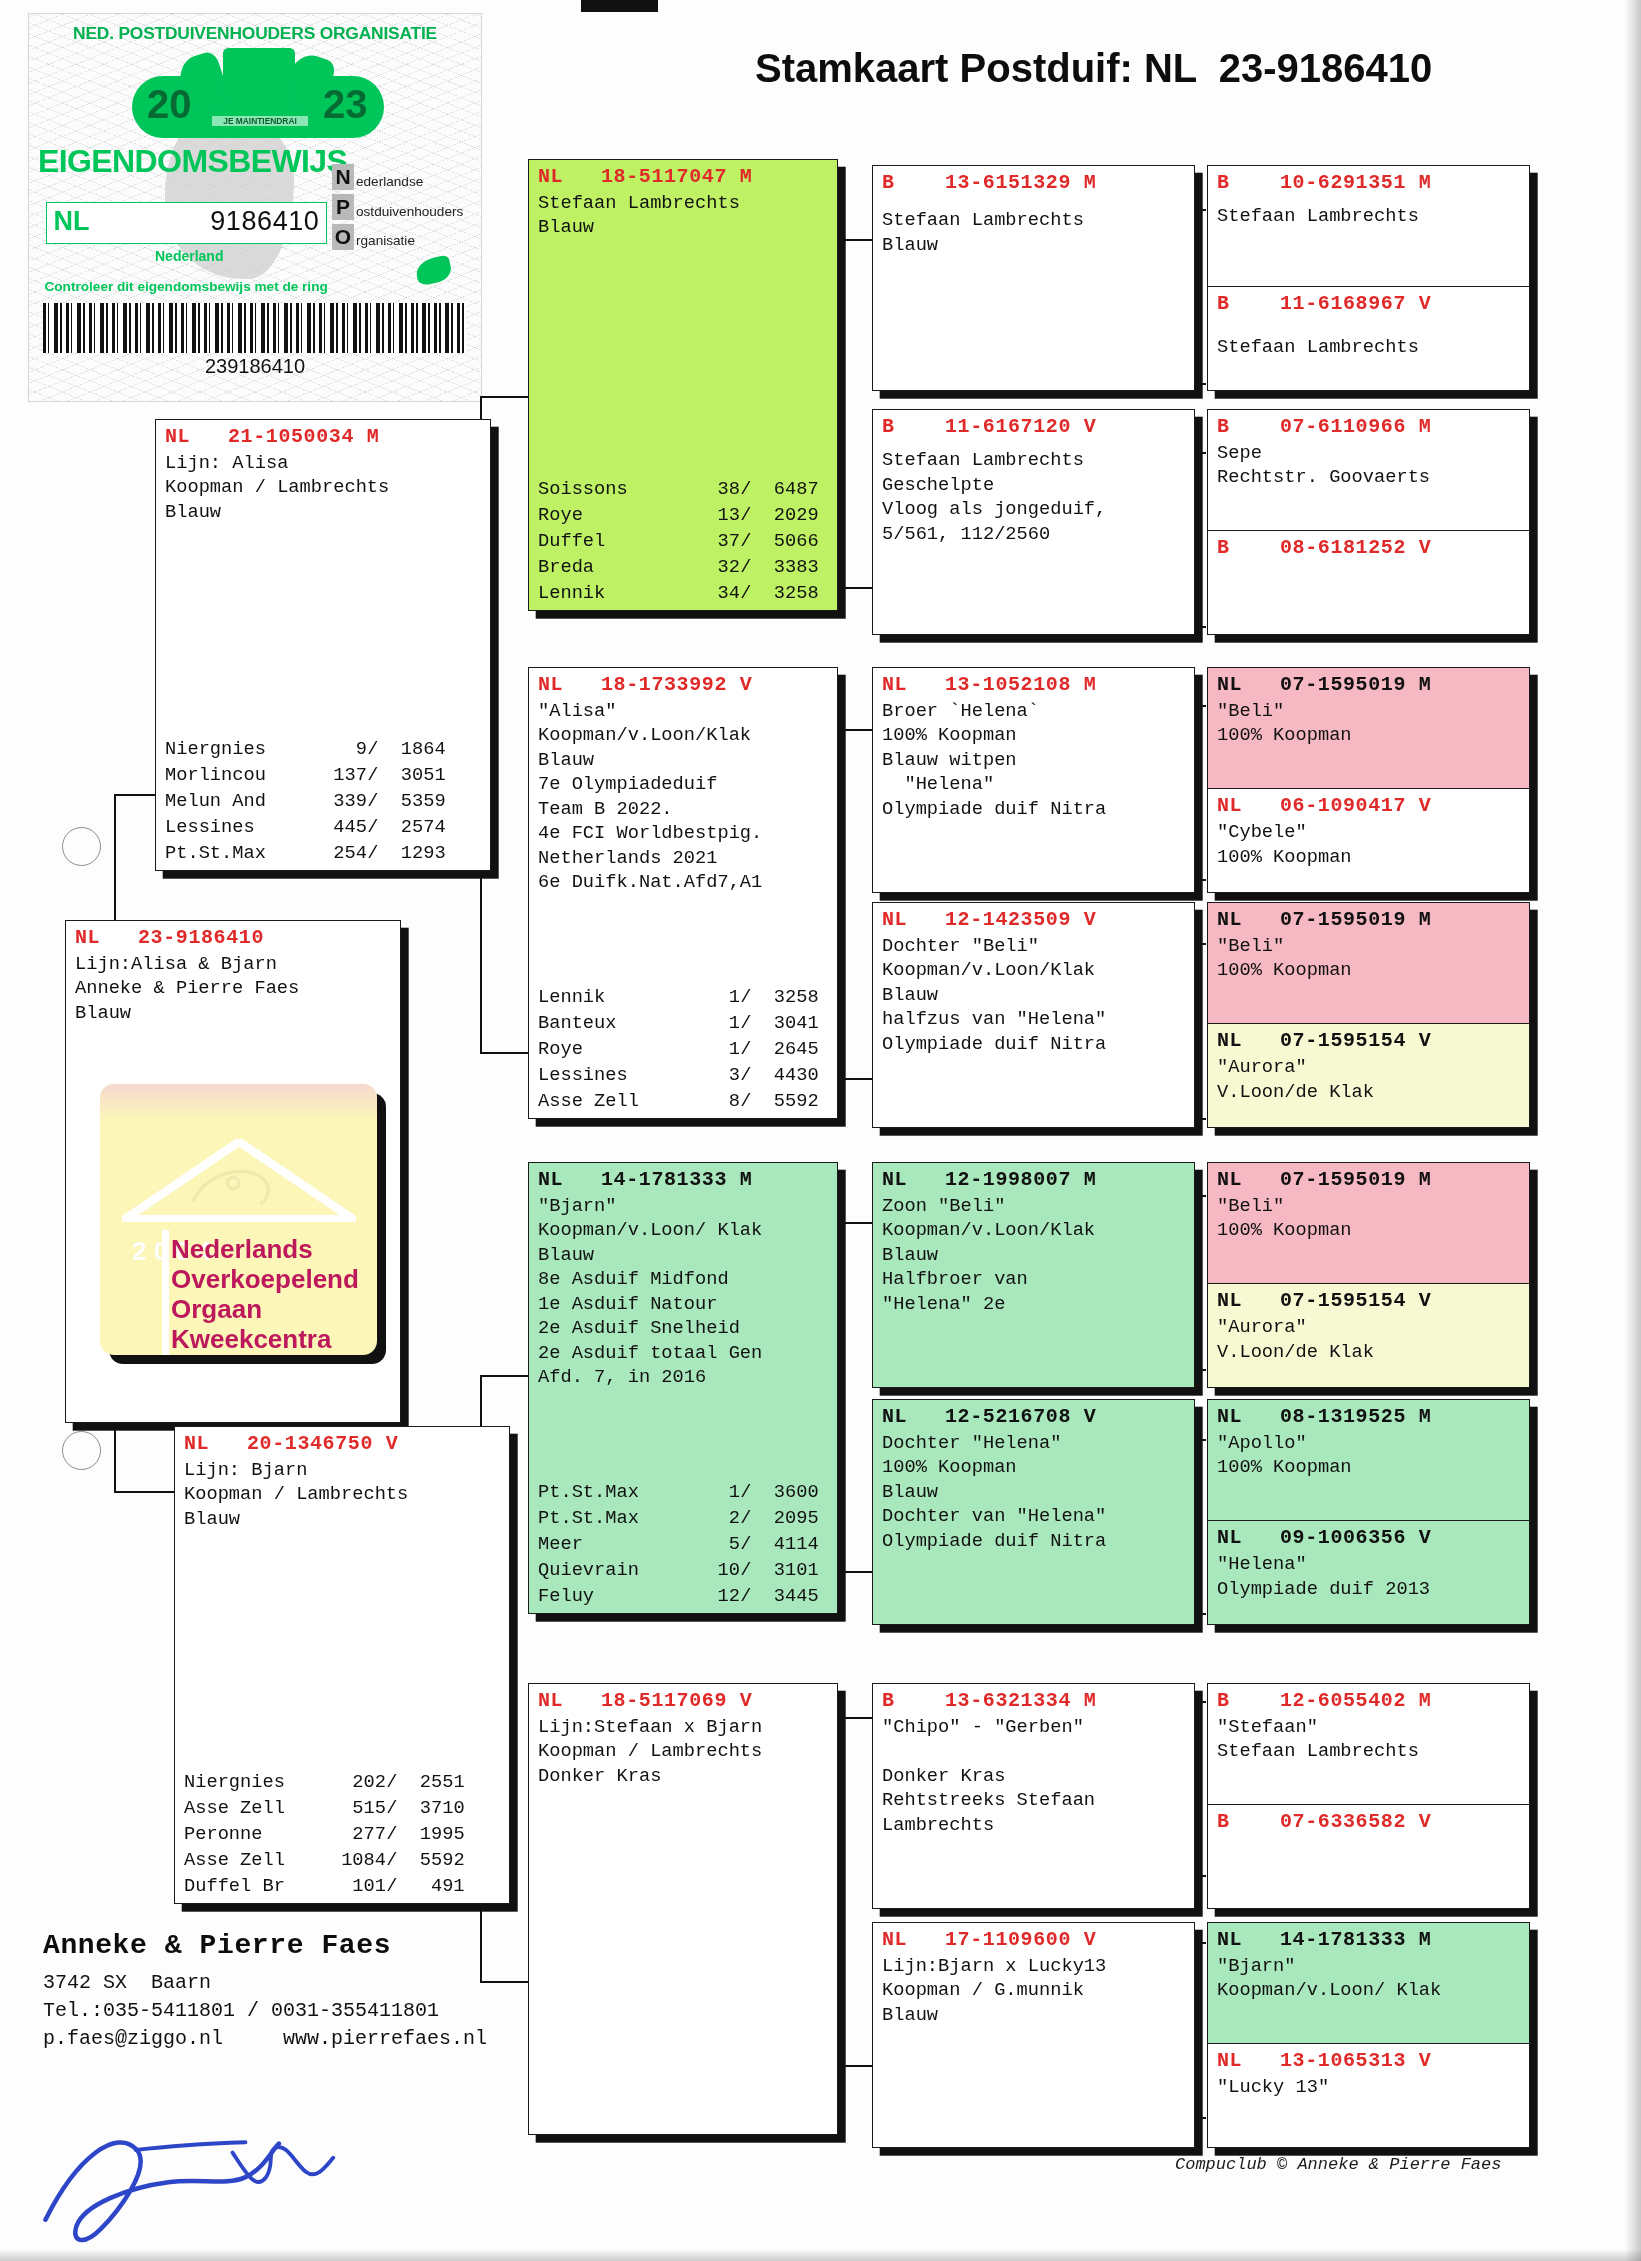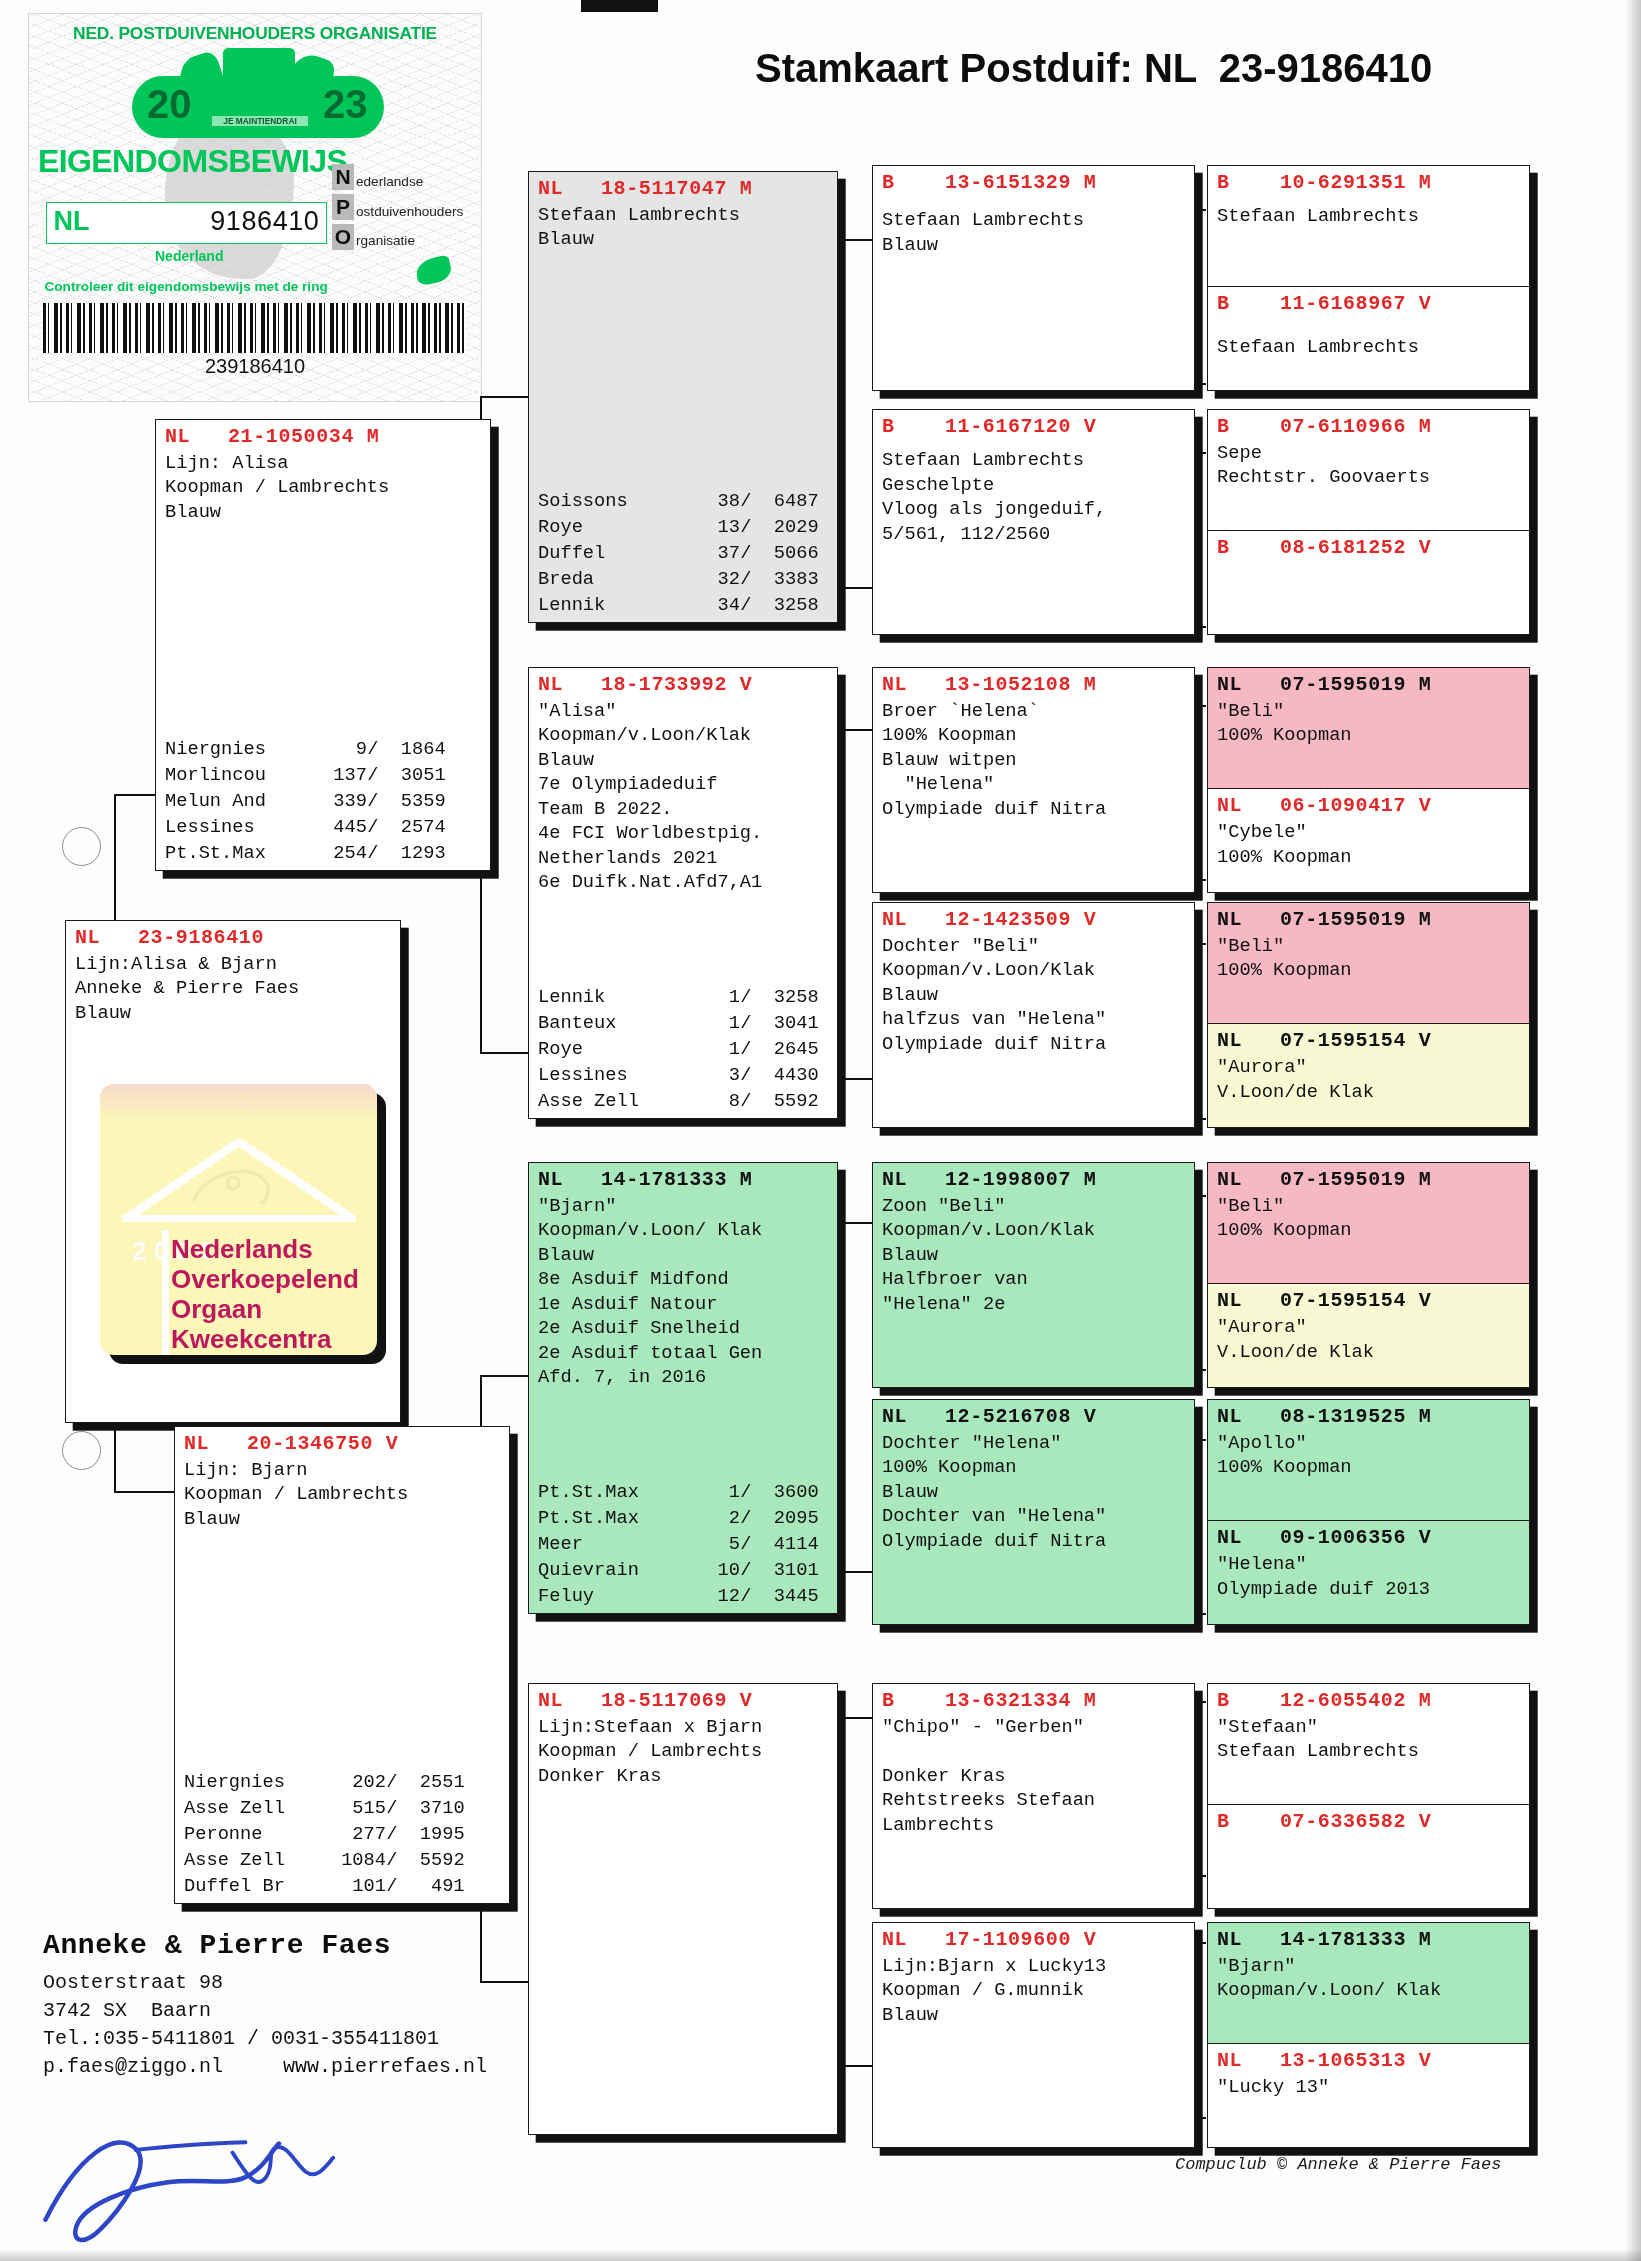--- a/index.html
+++ b/index.html
@@ -373,21 +373,21 @@
 Blauw</div>
     <div class="results">
         <div class="res-row"><span class="nm">Niergnies</span><span class="pos">202</span><span class="sl">/</span><span class="tot">2551</span></div>
         <div class="res-row"><span class="nm">Asse Zell</span><span class="pos">515</span><span class="sl">/</span><span class="tot">3710</span></div>
         <div class="res-row"><span class="nm">Peronne</span><span class="pos">277</span><span class="sl">/</span><span class="tot">1995</span></div>
         <div class="res-row"><span class="nm">Asse Zell</span><span class="pos">1084</span><span class="sl">/</span><span class="tot">5592</span></div>
         <div class="res-row"><span class="nm">Duffel Br</span><span class="pos">101</span><span class="sl">/</span><span class="tot">491</span></div>
       </div>
   </div>
 
-  <div class="box" style="left:528px;top:171px;width:310px;height:452px;background:#e5e5e5;">
+  <div class="box" style="left:528px;top:159px;width:310px;height:452px;background:#bef264;">
     <div class="ring">NL   18-5117047 M</div>
     <div class="lines">Stefaan Lambrechts
 Blauw</div>
     <div class="results">
         <div class="res-row"><span class="nm">Soissons</span><span class="pos">38</span><span class="sl">/</span><span class="tot">6487</span></div>
         <div class="res-row"><span class="nm">Roye</span><span class="pos">13</span><span class="sl">/</span><span class="tot">2029</span></div>
         <div class="res-row"><span class="nm">Duffel</span><span class="pos">37</span><span class="sl">/</span><span class="tot">5066</span></div>
         <div class="res-row"><span class="nm">Breda</span><span class="pos">32</span><span class="sl">/</span><span class="tot">3383</span></div>
         <div class="res-row"><span class="nm">Lennik</span><span class="pos">34</span><span class="sl">/</span><span class="tot">3258</span></div>
       </div>
@@ -597,21 +597,20 @@
 Koopman/v.Loon/ Klak</div>
     </div>
     <div class="panel c-white" style="height:112px;">
       <div class="ring">NL   13-1065313 V</div>
       <div class="lines">"Lucky 13"</div>
     </div>
   </div>
 
   <div id="contact">
     <div class="nm">Anneke &amp; Pierre Faes</div>
-    <div class="ln">Oosterstraat 98</div>
     <div class="ln">3742 SX  Baarn</div>
     <div class="ln">Tel.:035-5411801 / 0031-355411801</div>
     <div class="ln">p.faes@ziggo.nl     www.pierrefaes.nl</div>
   </div>
 
   <svg id="sig" viewBox="0 0 620 220">
     <path d="M10,170 C60,70 120,30 150,60 C178,88 120,160 95,185 C70,210 50,205 58,180
              C70,146 140,120 200,112 C250,105 290,118 320,104 C350,90 362,60 372,52" fill="none" stroke="#2d46c8" stroke-width="7" stroke-linecap="round"></path>
     <path d="M150,62 C200,56 260,52 320,50" fill="none" stroke="#2d46c8" stroke-width="6" stroke-linecap="round"></path>
     <path d="M300,66 C320,96 336,126 352,104 C366,84 352,64 368,58

